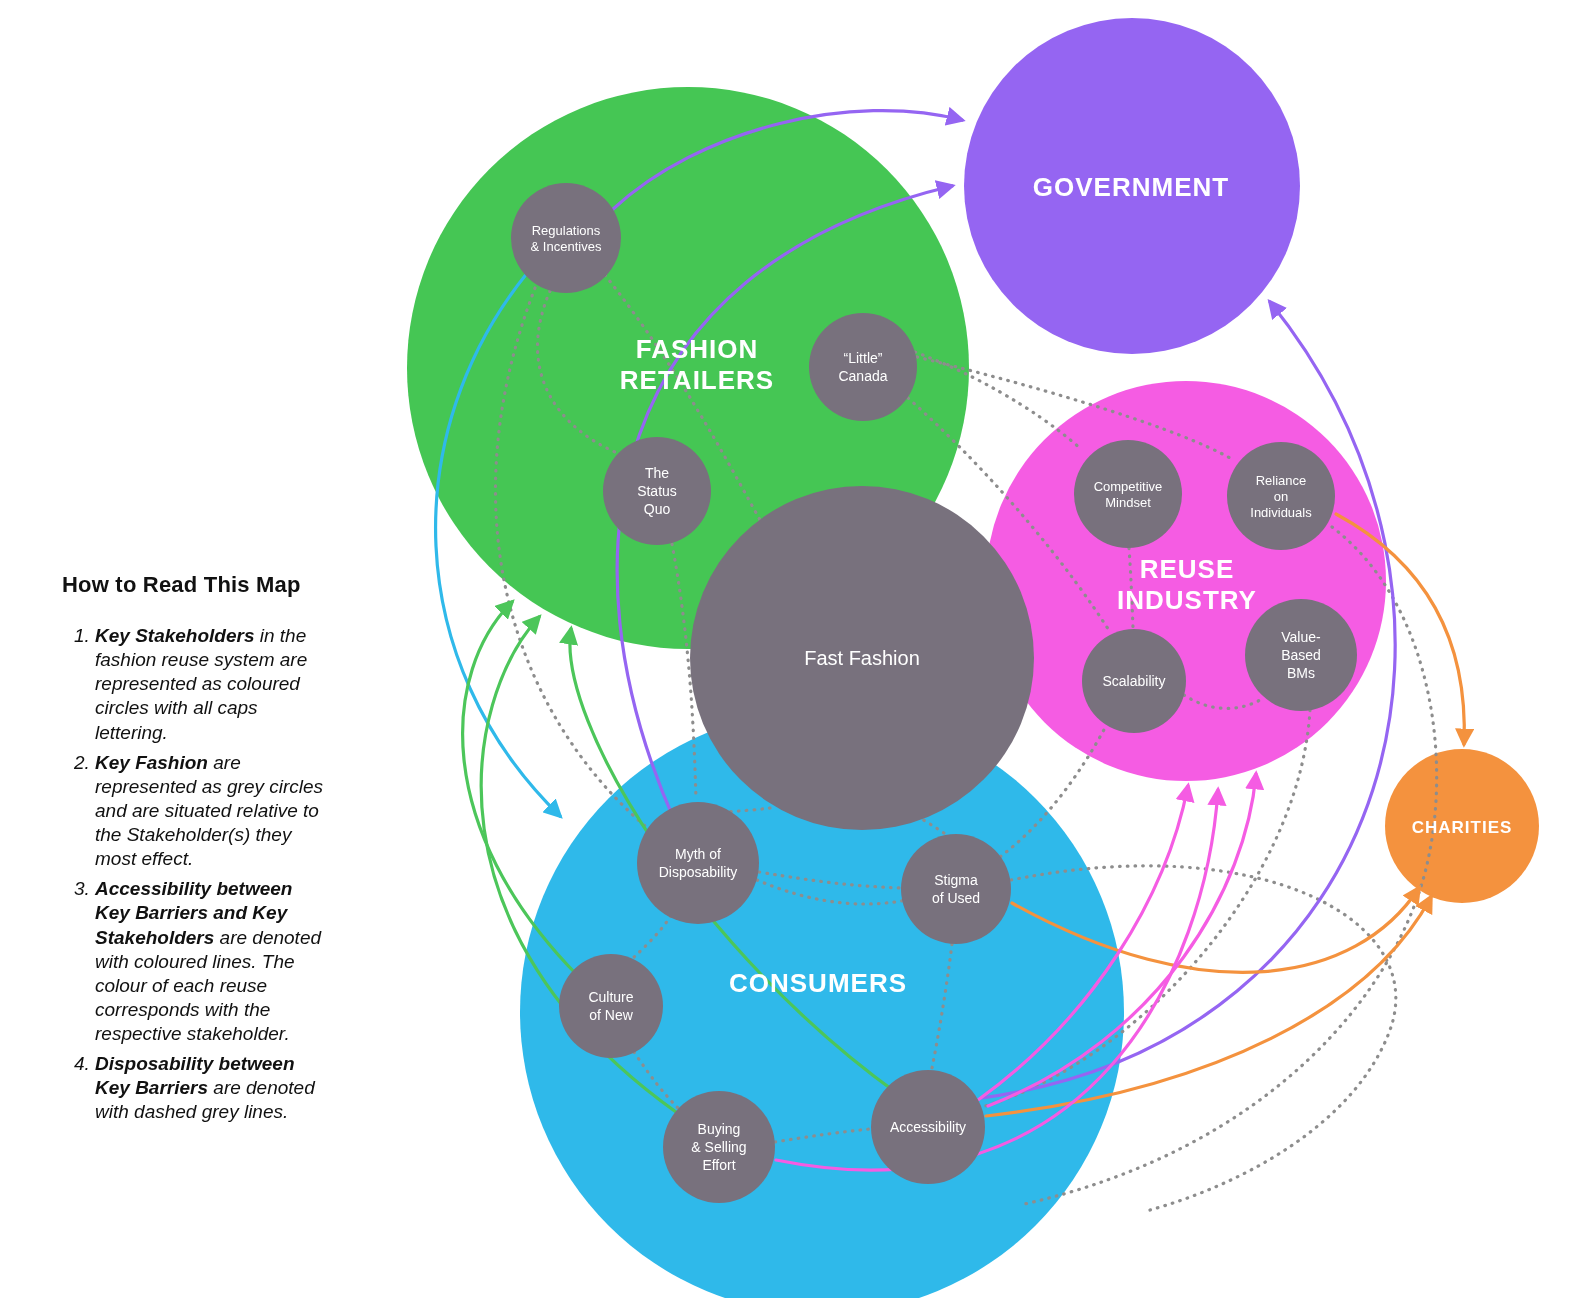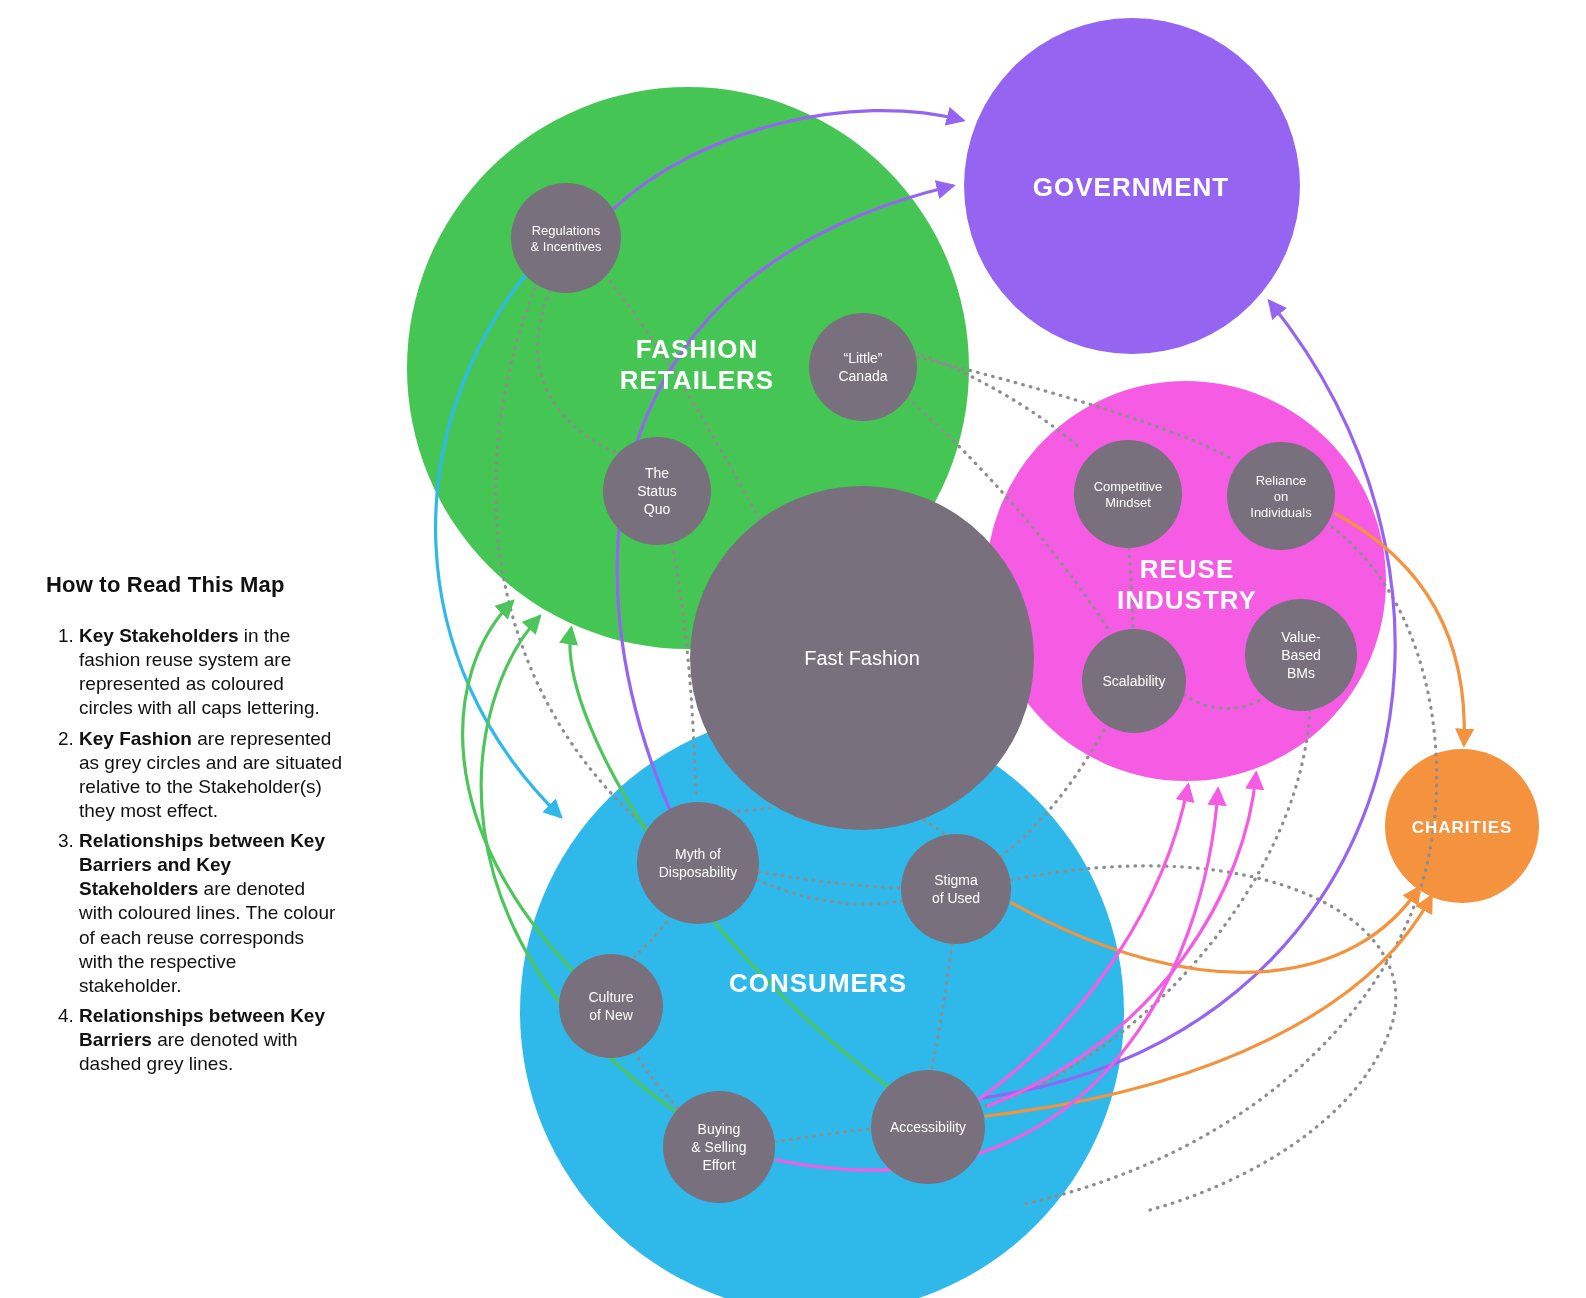--- a/index.html
+++ b/index.html
@@ -14,31 +14,32 @@
   svg.diagram { position: absolute; left: 0; top: 0; }
   svg text { font-family: "Liberation Sans", sans-serif; }
   .legend {
     position: absolute;
     left: 46px;
     top: 572px;
     width: 296px;
     color: #111111;
   }
   .legend h2 {
-    margin: 0 0 26px 0;
+    margin: 0 0 26px 16px;
     font-size: 22px;
     font-weight: bold;
     letter-spacing: 0.2px;
   }
   .legend ol {
-    margin: 0;
+    margin: 16px;
     padding-left: 33px;
     font-size: 19px;
     line-height: 1.27;
     list-style: decimal outside;
+    font-style: italic;
   }
   .legend li { margin-bottom: 6px; }
   .legend b { font-weight: bold; }
 </style>
 </head>
 <body>
 
 <div class="page">
 
   <svg class="diagram" xmlns="http://www.w3.org/2000/svg" width="1586" height="1298" viewBox="0 0 1586 1298">
@@ -128,18 +129,18 @@
       <text text-anchor="middle" fill="#ffffff" font-weight="bold" font-size="26" letter-spacing="1"><tspan x="1187" y="578">REUSE</tspan><tspan x="1187" y="609">INDUSTRY</tspan></text>
       <text text-anchor="middle" fill="#ffffff" font-weight="bold" font-size="26" letter-spacing="1"><tspan x="818" y="992">CONSUMERS</tspan></text>
       <text text-anchor="middle" fill="#ffffff" font-weight="bold" font-size="17" letter-spacing="1"><tspan x="1462" y="833">CHARITIES</tspan></text>
     </svg>
 
   <div class="legend">
     <h2>How to Read This Map</h2>
     <ol>
       <li><b>Key Stakeholders</b><span> in the fashion reuse system are represented as coloured circles with all caps lettering.</span></li>
       <li><b>Key Fashion</b><span> are represented as grey circles and are situated relative to the Stakeholder(s) they most effect.</span></li>
-      <li><b>Relationships between Key Barriers and Key Stakeholders</b><span> are denoted with coloured lines. The colour of each reuse corresponds with the respective stakeholder.</span></li>
-      <li><b>Relationships between Key Barriers</b><span> are denoted with dashed grey lines.</span></li>
+      <li><b>Accessibility between Key Barriers and Key Stakeholders</b><span> are denoted with coloured lines. The colour of each reuse corresponds with the respective stakeholder.</span></li>
+      <li><b>Disposability between Key Barriers</b><span> are denoted with dashed grey lines.</span></li>
     </ol>
   </div>
 
 </div>
 
 </body></html>

